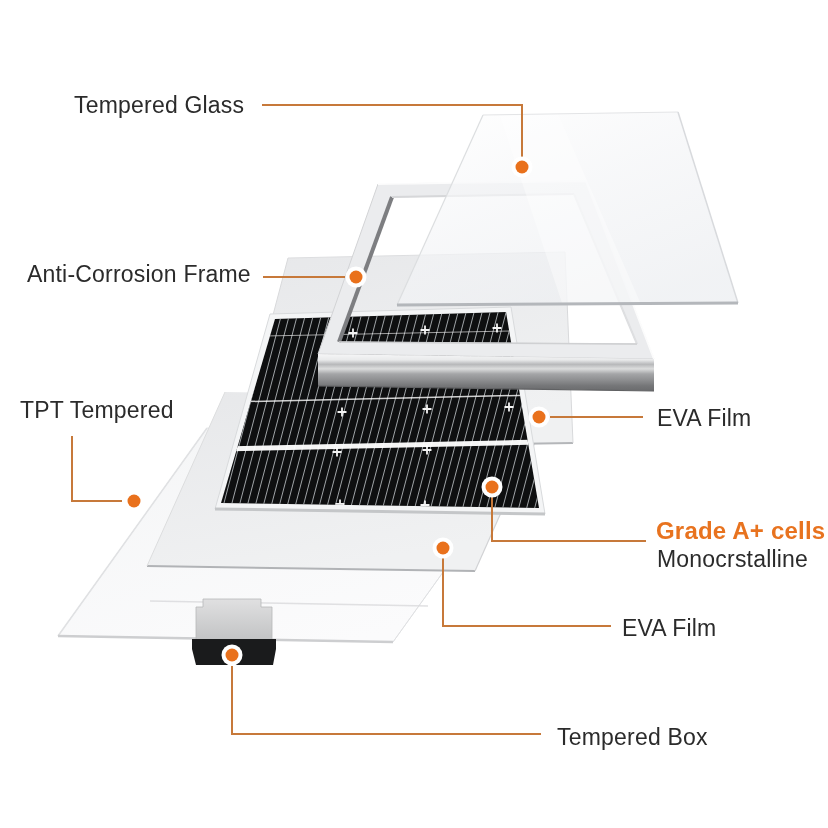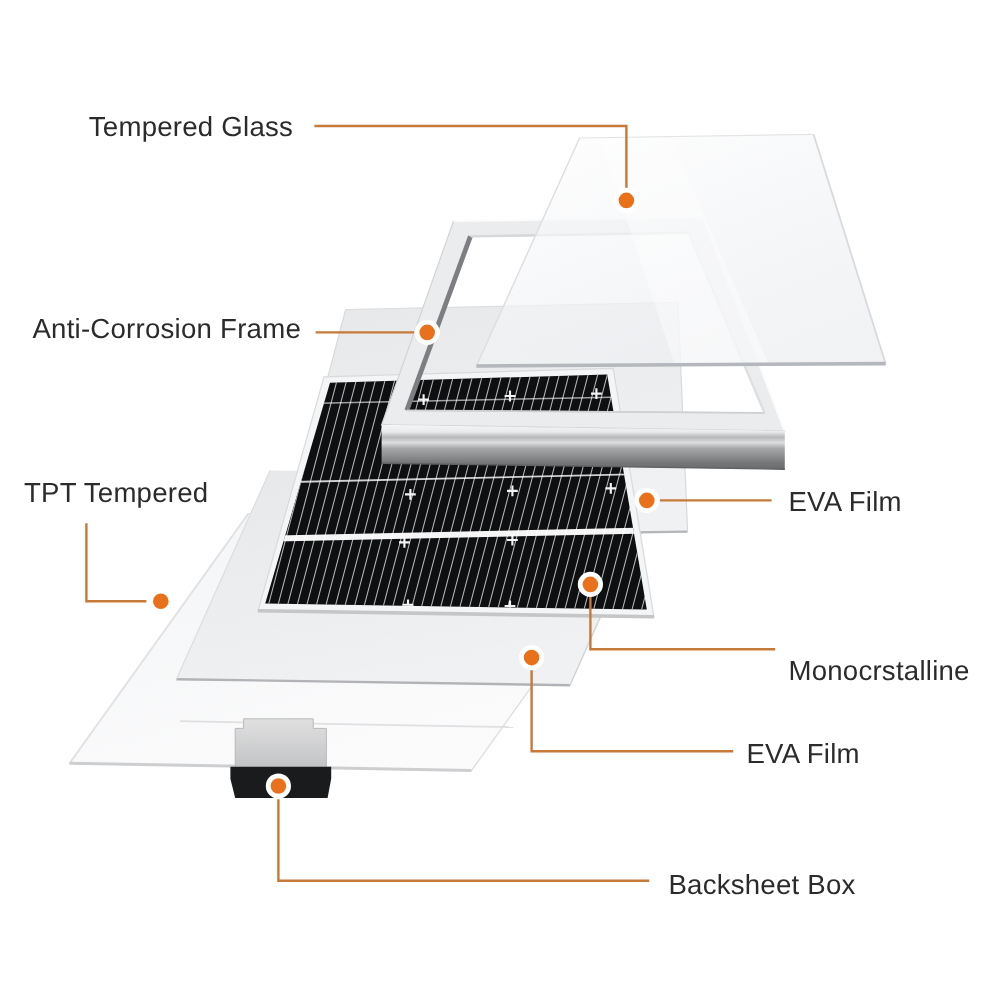--- a/index.html
+++ b/index.html
@@ -177,16 +177,17 @@
         <circle cx="443" cy="548" r="10.5" fill="#ffffff"></circle>
           <circle cx="443" cy="548" r="6.5" fill="#e9711c"></circle>
       </g>
     </g>
   </svg>
 
   <div class="lbl" id="lbl-tempered-glass">Tempered Glass</div>
   <div class="lbl" id="lbl-anti-corrosion">Anti-Corrosion Frame</div>
   <div class="lbl" id="lbl-tpt-backsheet">TPT Tempered</div>
   <div class="lbl" id="lbl-eva-top">EVA Film</div>
+  <div class="lbl orange" id="lbl-grade-cells">Grade A+ cells</div>
   <div class="lbl" id="lbl-monocrystalline">Monocrstalline</div>
   <div class="lbl" id="lbl-eva-bottom">EVA Film</div>
-  <div class="lbl" id="lbl-junction-box">Backsheet Box</div>
+  <div class="lbl" id="lbl-junction-box">Tempered Box</div>
 </div>
 
 </body></html>

